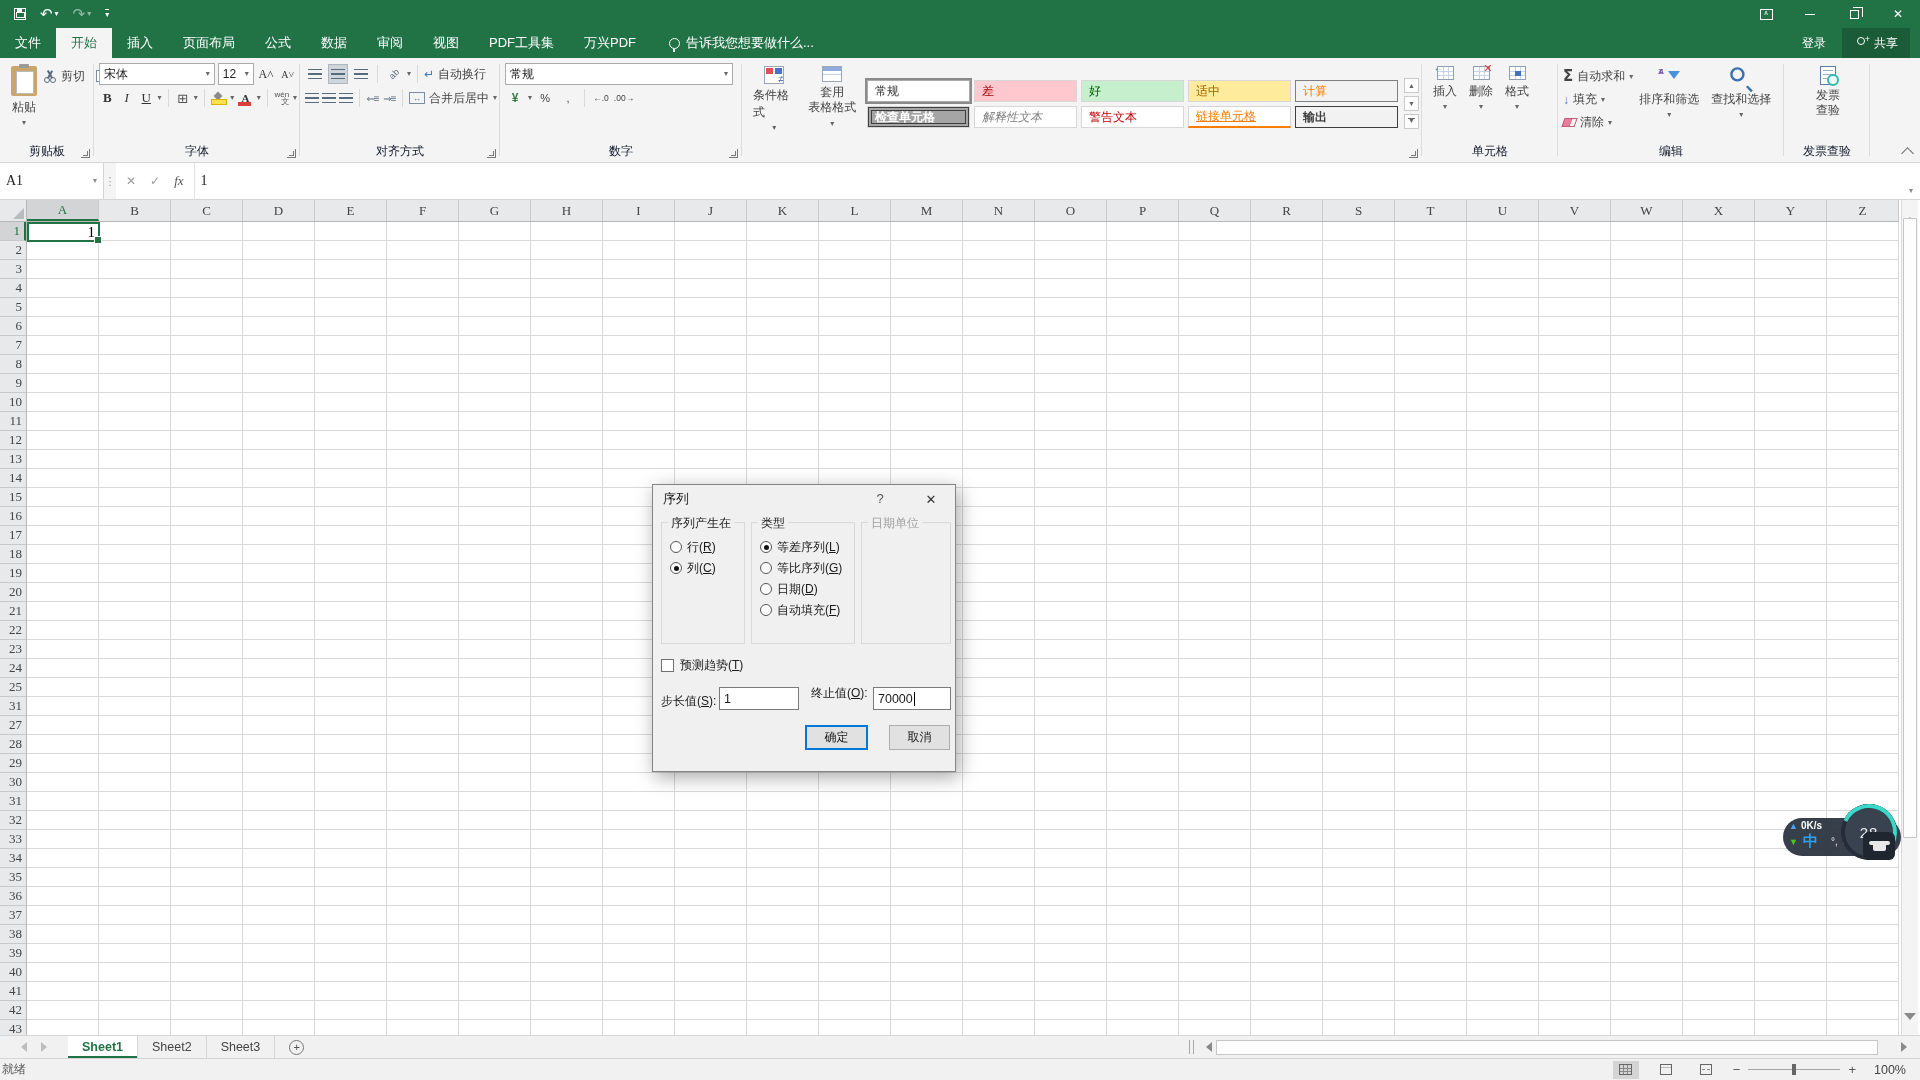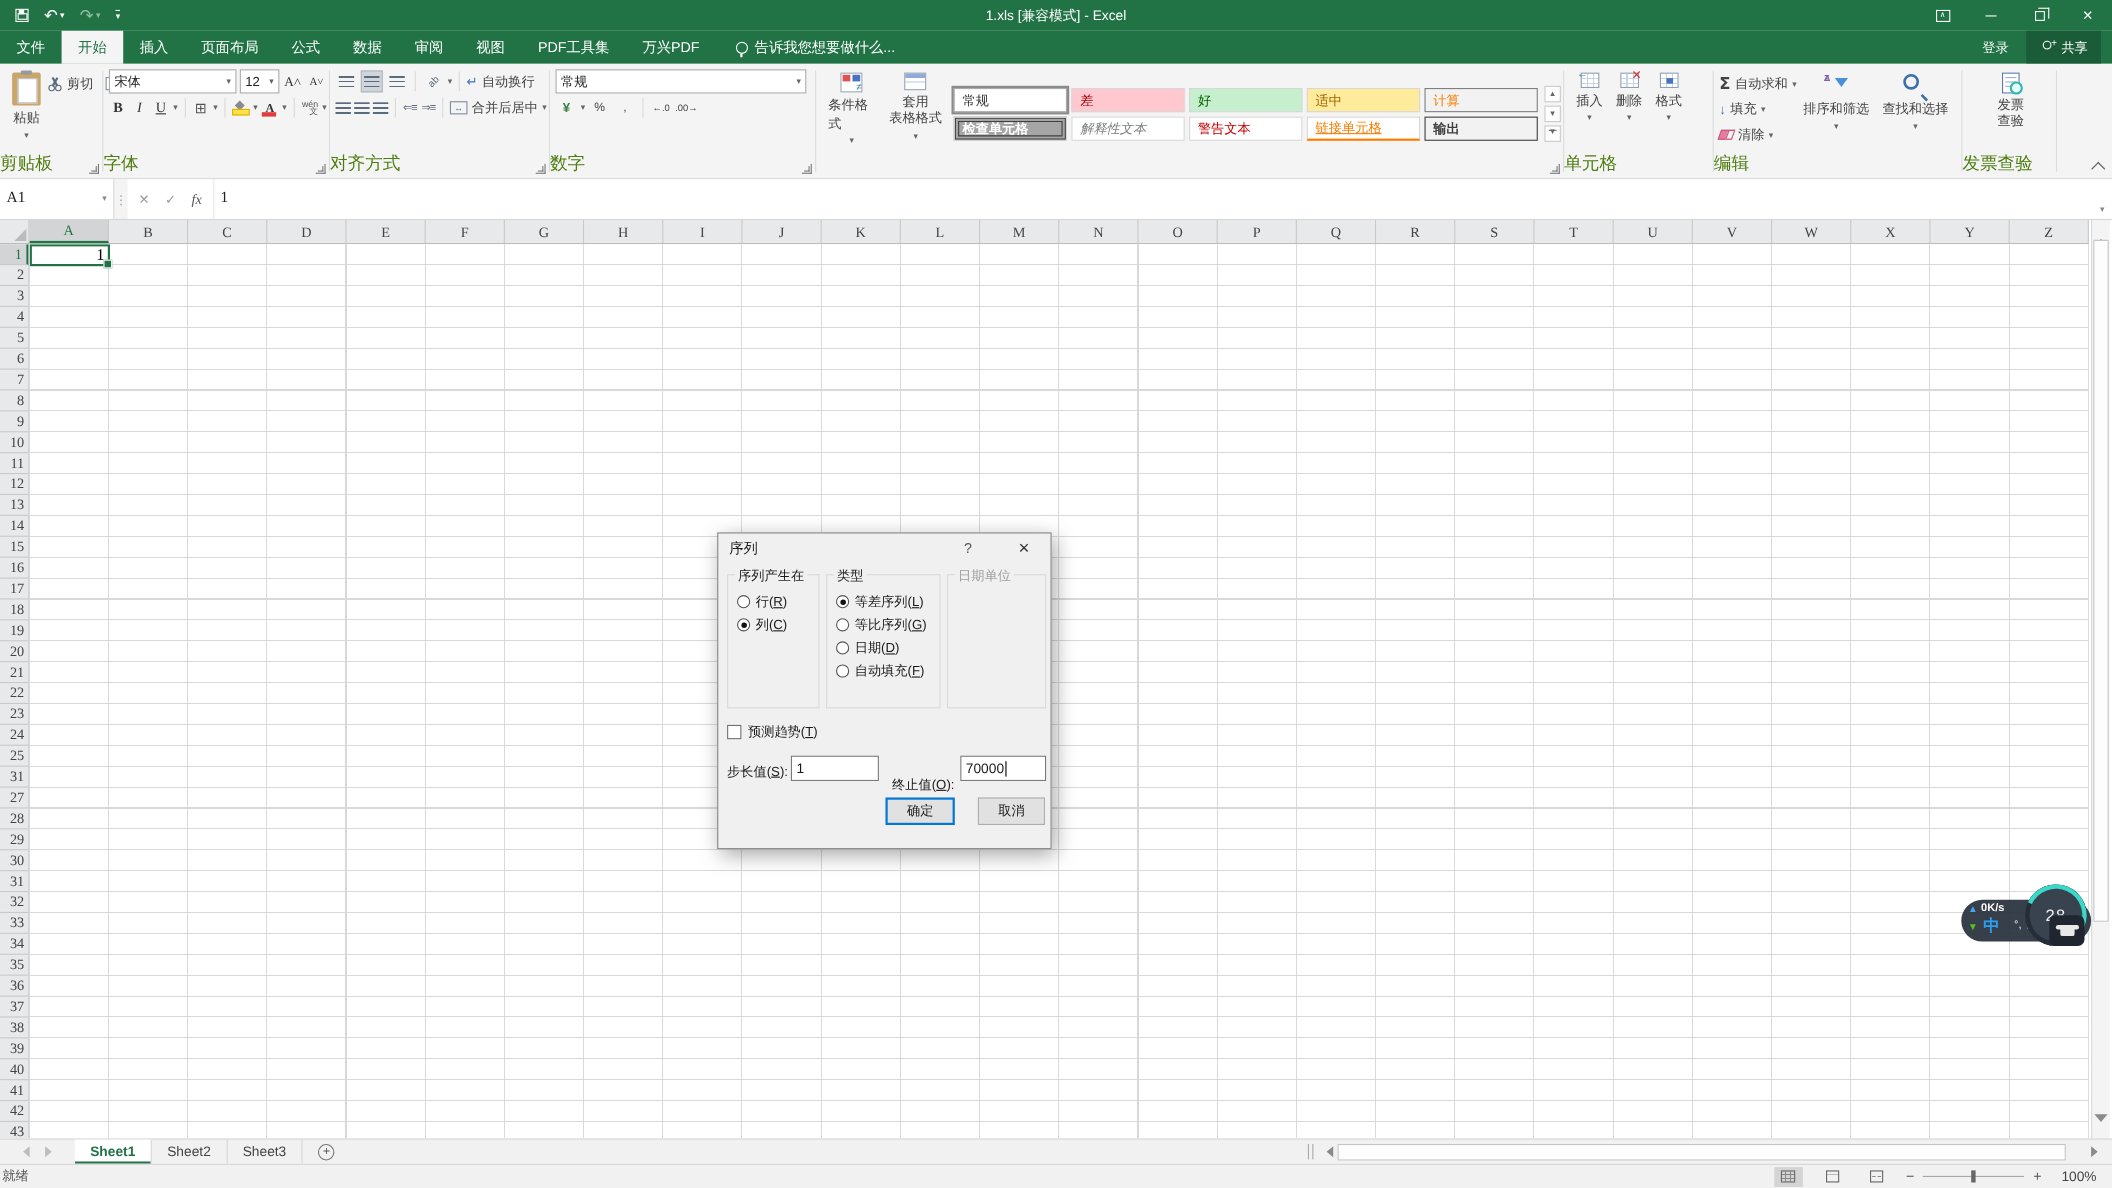--- a/index.html
+++ b/index.html
@@ -34,21 +34,21 @@
 #acct{margin-left:auto;display:flex;align-items:center;gap:4px;padding-right:10px}
 #signin{padding:0 12px}
 #sharebox{display:flex;align-items:center;gap:6px;padding:0 12px;height:100%;background:#1a5c38}
 .ic-person{width:14px;height:12px;position:relative}
 .ic-person::before{content:"";position:absolute;left:3px;top:0;width:6px;height:6px;border:1.3px solid #fff;border-radius:50%}
 .ic-person::after{content:"+";position:absolute;right:-2px;top:-3px;font-size:9px;color:#fff}
 
 #ribbon{position:absolute;left:0;top:58px;right:0;height:105px;background:#f4f4f4;border-bottom:1px solid #d5d5d5;display:flex;align-items:stretch}
 .rgroup{position:relative;height:100%;padding:4px 3px 18px 5px}
 .rgroup::after{content:"";position:absolute;right:0;top:6px;bottom:6px;width:1px;background:#dcdcdc}
-.glabel{position:absolute;bottom:2px;left:0;right:0;color:#4d7c0f;font-size:16px}
+.glabel{position:absolute;bottom:2px;left:0;right:0;text-align:center;color:#0f172a;font-size:12px}
 .launcher{position:absolute;right:4px;bottom:4px;width:9px;height:9px;border-right:1px solid #777;border-bottom:1px solid #777}
 .launcher::after{content:"";position:absolute;right:1px;bottom:1px;width:4px;height:4px;border-right:1px solid #777;border-bottom:1px solid #777}
 .bigbtn{display:flex;flex-direction:column;align-items:center;justify-content:flex-start;gap:3px;padding:4px 6px;color:#444}
 .sbtn{display:flex;align-items:center;gap:4px;height:21px;color:#444;white-space:nowrap}
 .rrow{display:flex;align-items:center;gap:3px;height:24px}
 .combo{background:#fff;border:1px solid #ababab;height:22px;display:flex;align-items:center;padding:0 4px;justify-content:space-between;color:#222}
 .sep-v{width:1px;height:18px;background:#d9d9d9;margin:0 3px}
 
 .ic-paste{width:26px;height:30px;background:#c9a66b;border-radius:2px;position:relative}
 .ic-paste::before{content:"";position:absolute;left:8px;top:-2px;width:10px;height:4px;background:#9a9a9a;border-radius:1px}
@@ -205,21 +205,21 @@
 .rd{width:12px;height:12px;border:1px solid #555;border-radius:50%;background:#fff;flex:0 0 auto;position:relative}
 .rd.on::after{content:"";position:absolute;left:2.5px;top:2.5px;width:5px;height:5px;border-radius:50%;background:#111}
 .disab .rd{border-color:#b4b4b4}
 .disab .rd.on::after{background:#b4b4b4}
 .disab .opt span{color:#a0a0a0}
 .opt span{font-size:12px}
 #trendrow{position:absolute;left:8px;top:172px;display:flex;align-items:center;gap:6px}
 .cb{width:13px;height:13px;border:1px solid #707070;background:#fff}
 #steplab{position:absolute;left:8px;top:208px;font-size:12px}
 #stepin{position:absolute;left:66px;top:202px;width:80px;height:23px;background:#fff;border:1px solid #7a7a7a;display:flex;align-items:center;padding:0 4px;font-size:12.5px}
-#stoplab{position:absolute;left:158px;top:220px;font-size:12px}
+#stoplab{position:absolute;left:158px;top:200px;font-size:12px}
 #stopin{position:absolute;left:220px;top:202px;width:78px;height:23px;background:#fff;border:1px solid #7a7a7a;display:flex;align-items:center;padding:0 4px;font-size:12.5px}
 .caret{display:inline-block;width:1px;height:14px;background:#000;margin-left:1px}
 #okbtn{position:absolute;left:152px;top:240px;width:63px;height:25px;background:#e1e1e1;border:2px solid #0078d7;display:flex;align-items:center;justify-content:center;font-size:12px}
 #cancelbtn{position:absolute;left:236px;top:240px;width:61px;height:25px;background:#e1e1e1;border:1px solid #adadad;display:flex;align-items:center;justify-content:center;font-size:12px}
 u{text-decoration:underline}
 
 #widget{position:absolute;left:1775px;top:800px;width:145px;height:72px;z-index:60}
 #wpill{position:absolute;left:8px;top:18px;width:118px;height:38px;background:rgba(40,48,61,.93);border-radius:19px}
 #wup{position:absolute;left:14px;top:22px;color:#46a3f5;font-size:9px;line-height:1}
 #wdn{position:absolute;left:14px;top:38px;color:#52c41a;font-size:9px;line-height:1}
@@ -249,21 +249,20 @@
           <span class="dd">▾</span>
         </span>
       <span class="qbtn dim">
           <span style="font-size:15px">↷</span>
           <span class="dd">▾</span>
         </span>
       <span class="qbtn">
           <span class="dd qcust">▾</span>
         </span>
     </div>
-    <div id="win-title">1.xls [兼容模式] - Excel</div>
     <div id="winbtns">
       <span class="wbtn">
           <span class="ic-ribopt"></span>
         </span>
       <span class="wbtn">
           <span class="ic-min"></span>
         </span>
       <span class="wbtn">
           <span class="ic-rest"></span>
         </span>

